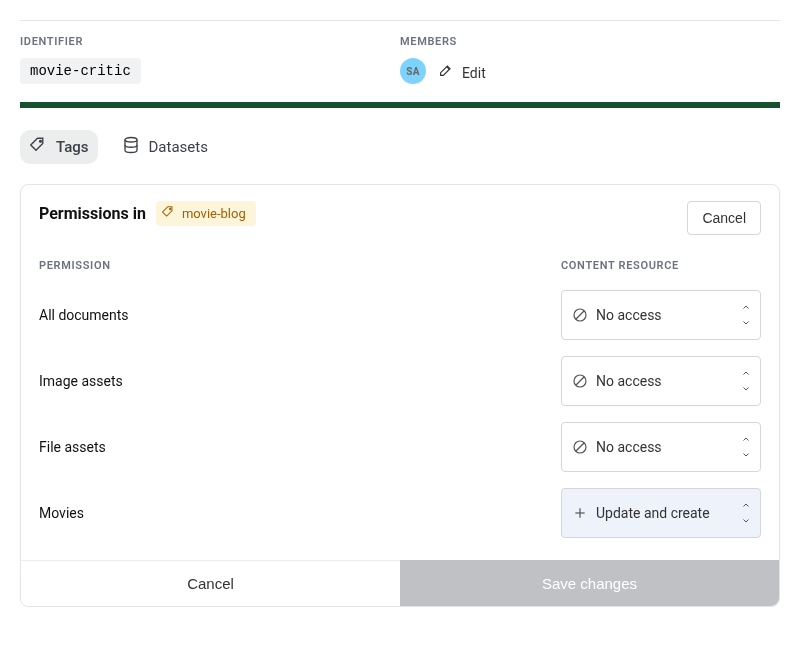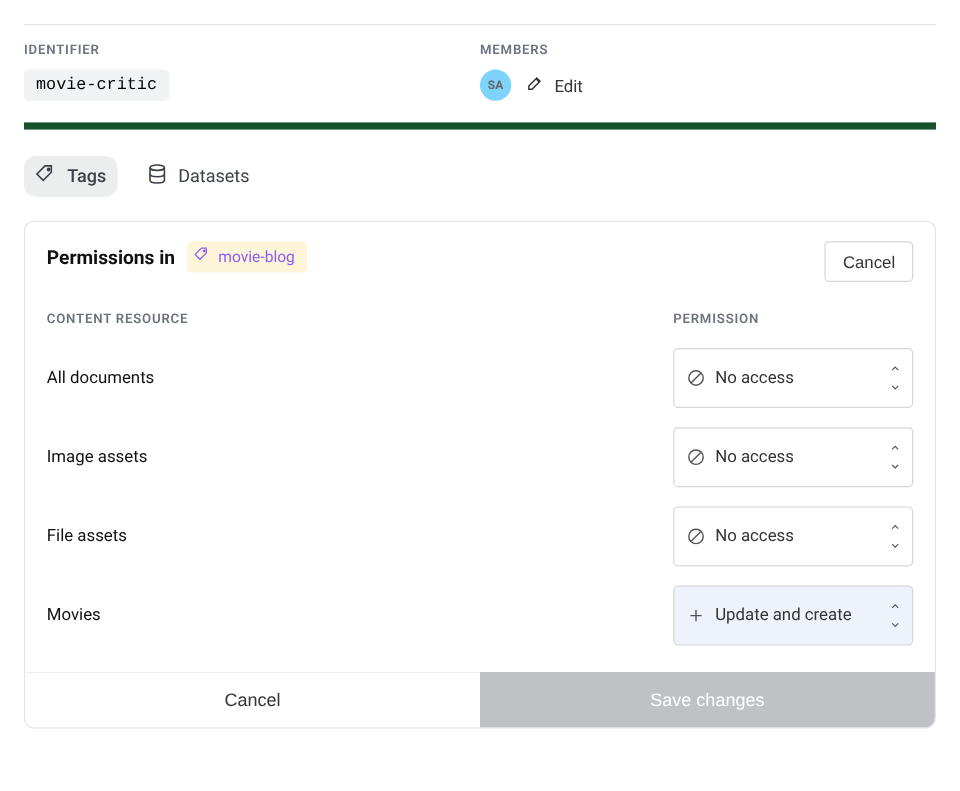--- a/index.html
+++ b/index.html
@@ -82,21 +82,21 @@
   }
   .panel-head {
     display: flex; align-items: flex-start; justify-content: space-between;
     padding: 16px 18px 10px 18px;
   }
   .panel-title-wrap { display: flex; align-items: center; gap: 10px; }
   .panel-title { font-size: 16px; font-weight: 700; }
   .tag-chip {
     display: inline-flex; align-items: center; gap: 6px;
     background: #fdf5da;
-    color: #8b5cf6;
+    color: #a16207;
     padding: 4px 10px 4px 6px;
     border-radius: 4px;
     font-size: 13px;
   }
   .tag-chip svg { width: 14px; height: 14px; }
   .btn-outline {
     background: #fff;
     border: 1px solid #d4d6d9;
     border-radius: 4px;
     padding: 8px 14px;
@@ -244,22 +244,22 @@
             </svg>
           </span>
           <span>movie-blog</span>
         </span>
       </div>
       <button class="btn-outline">Cancel</button>
     </div>
 
     <div class="grid">
       <div class="grid-head">
+        <div class="col-label">PERMISSION</div>
         <div class="col-label">CONTENT RESOURCE</div>
-        <div class="col-label">PERMISSION</div>
       </div>
       <div id="rows">
           <div class="grid-row">
             <div class="resource-name">All documents</div>
             <div class="select">
               <span class="lead-icon"><svg viewBox="0 0 24 24" fill="none" stroke="currentColor" stroke-width="1.8">
                   <circle cx="12" cy="12" r="9"></circle>
                   <line x1="6" y1="18" x2="18" y2="6"></line>
                 </svg></span>
               <span>No access</span>

